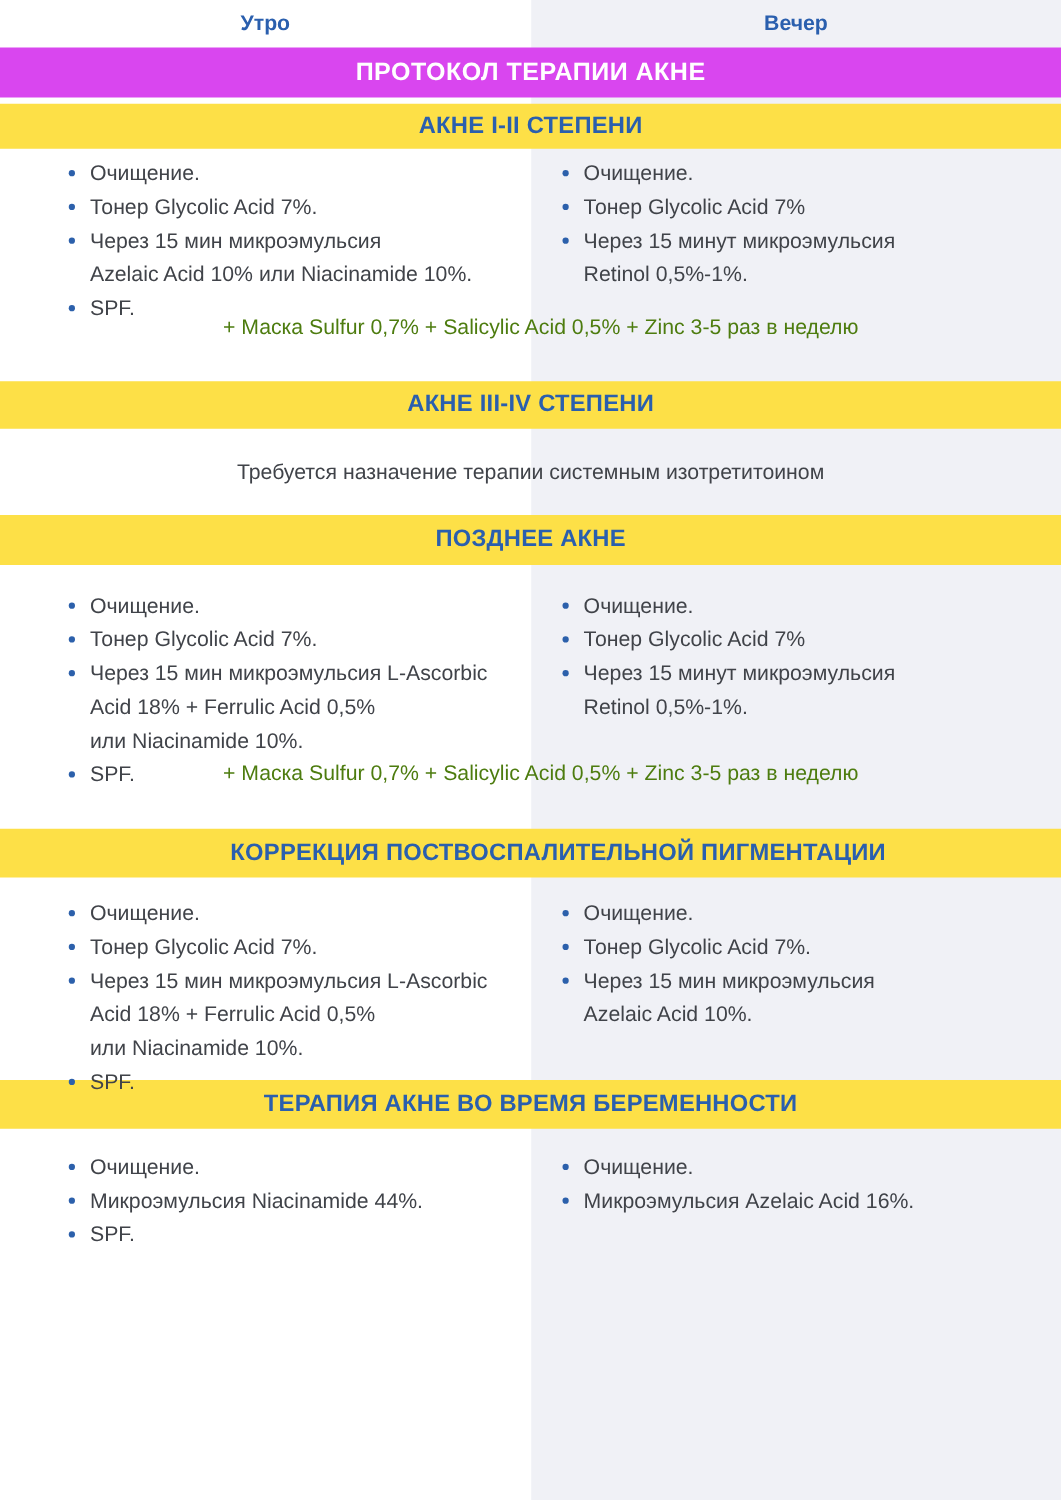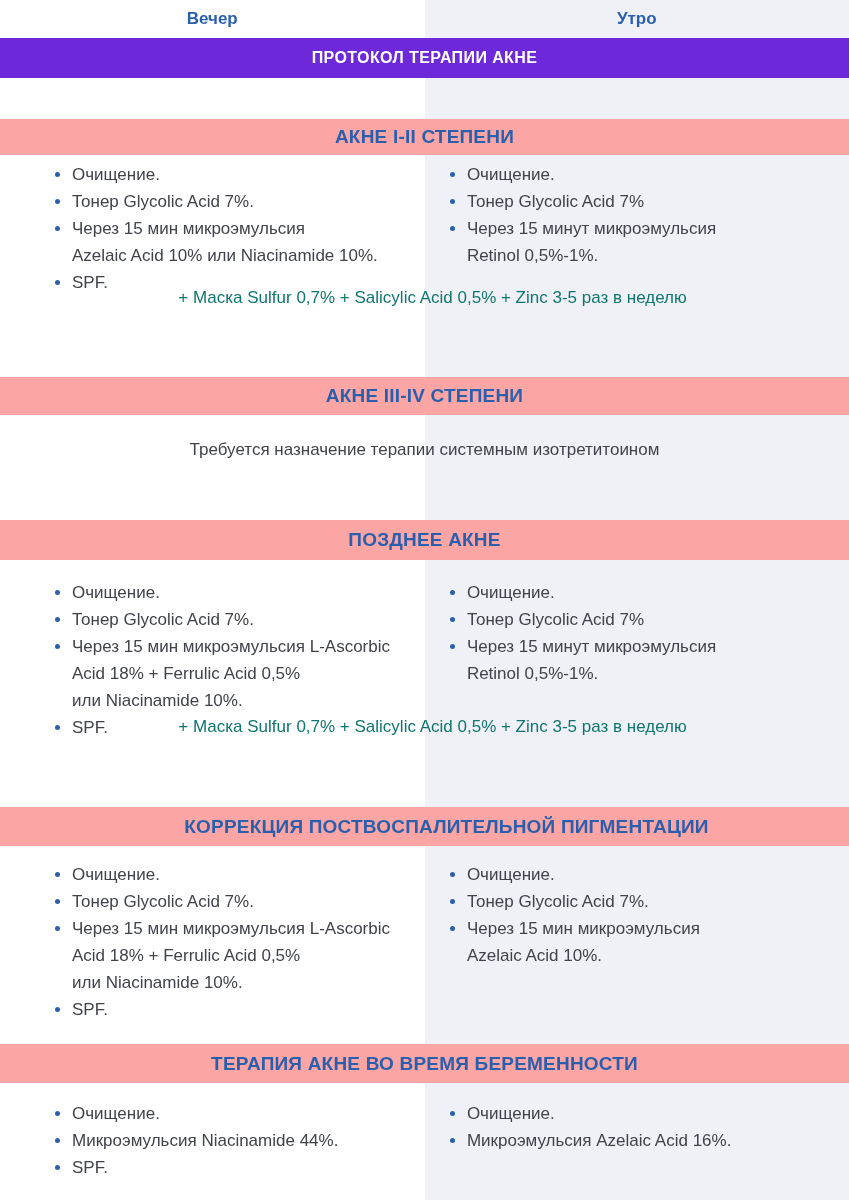--- a/index.html
+++ b/index.html
@@ -36,41 +36,40 @@
     display: flex;
     align-items: center;
     justify-content: center;
     color: #2a5fae;
     font-size: 17px;
     font-weight: bold;
   }
   
   .banner {
     height: 40px;
-    background: #6d28d9;
+    background: #d946ef;
     display: flex;
     align-items: center;
     justify-content: center;
     color: #ffffff;
-    font-size: 16px;
+    font-size: 20px;
     font-weight: bold;
     letter-spacing: 0.4px;
   }
   .gap5 { height: 5px; }
   
   .band {
-    background: #fca5a5;
+    background: #fde047;
     display: flex;
     align-items: center;
     justify-content: center;
     color: #2a5fae;
     font-weight: bold;
     font-size: 19px;
     letter-spacing: 0.2px;
-    margin-top: 36px;
   }
   .band-1 { height: 36px; }
   .band-2 { height: 38px; }
   .band-3 { height: 40px; }
   .band-4 { height: 39px; padding-left: 44px; }
   .band-5 { height: 39px; }
   
   .content { position: relative; }
   .content-1 { height: 186px; }
   .content-3 { height: 211px; }
@@ -101,21 +100,21 @@
   }
   .pt-1 { padding-top: 6px; }
   .pt-3 { padding-top: 19px; }
   .pt-4 { padding-top: 15px; }
   .pt-5 { padding-top: 17px; }
   .footer-line {
     position: absolute;
     left: 16px; right: 0;
     text-align: center;
     font-size: 17px;
-    color: #0f766e;
+    color: #4d7c0f;
   }
   .footer-1 { top: 133px; }
   .footer-3 { top: 157px; }
   
   .note-area {
     height: 69px;
     display: flex;
     align-items: center;
     justify-content: center;
     font-size: 17px;
@@ -124,22 +123,22 @@
 </style>
 </head>
 <body>
 
 <div class="page">
   <div class="evening-bg"></div>
 
   <div class="page-content">
 
     <div class="header-row">
+      <div class="header-cell">Утро</div>
       <div class="header-cell">Вечер</div>
-      <div class="header-cell">Утро</div>
     </div>
 
     <div class="banner">ПРОТОКОЛ ТЕРАПИИ АКНЕ</div>
     <div class="gap5"></div>
 
     <div class="band band-1">АКНЕ I-II СТЕПЕНИ</div>
     <div class="content content-1">
       <div class="cols pt-1">
         <div class="col col-morning">
           <ul class="bullets">

